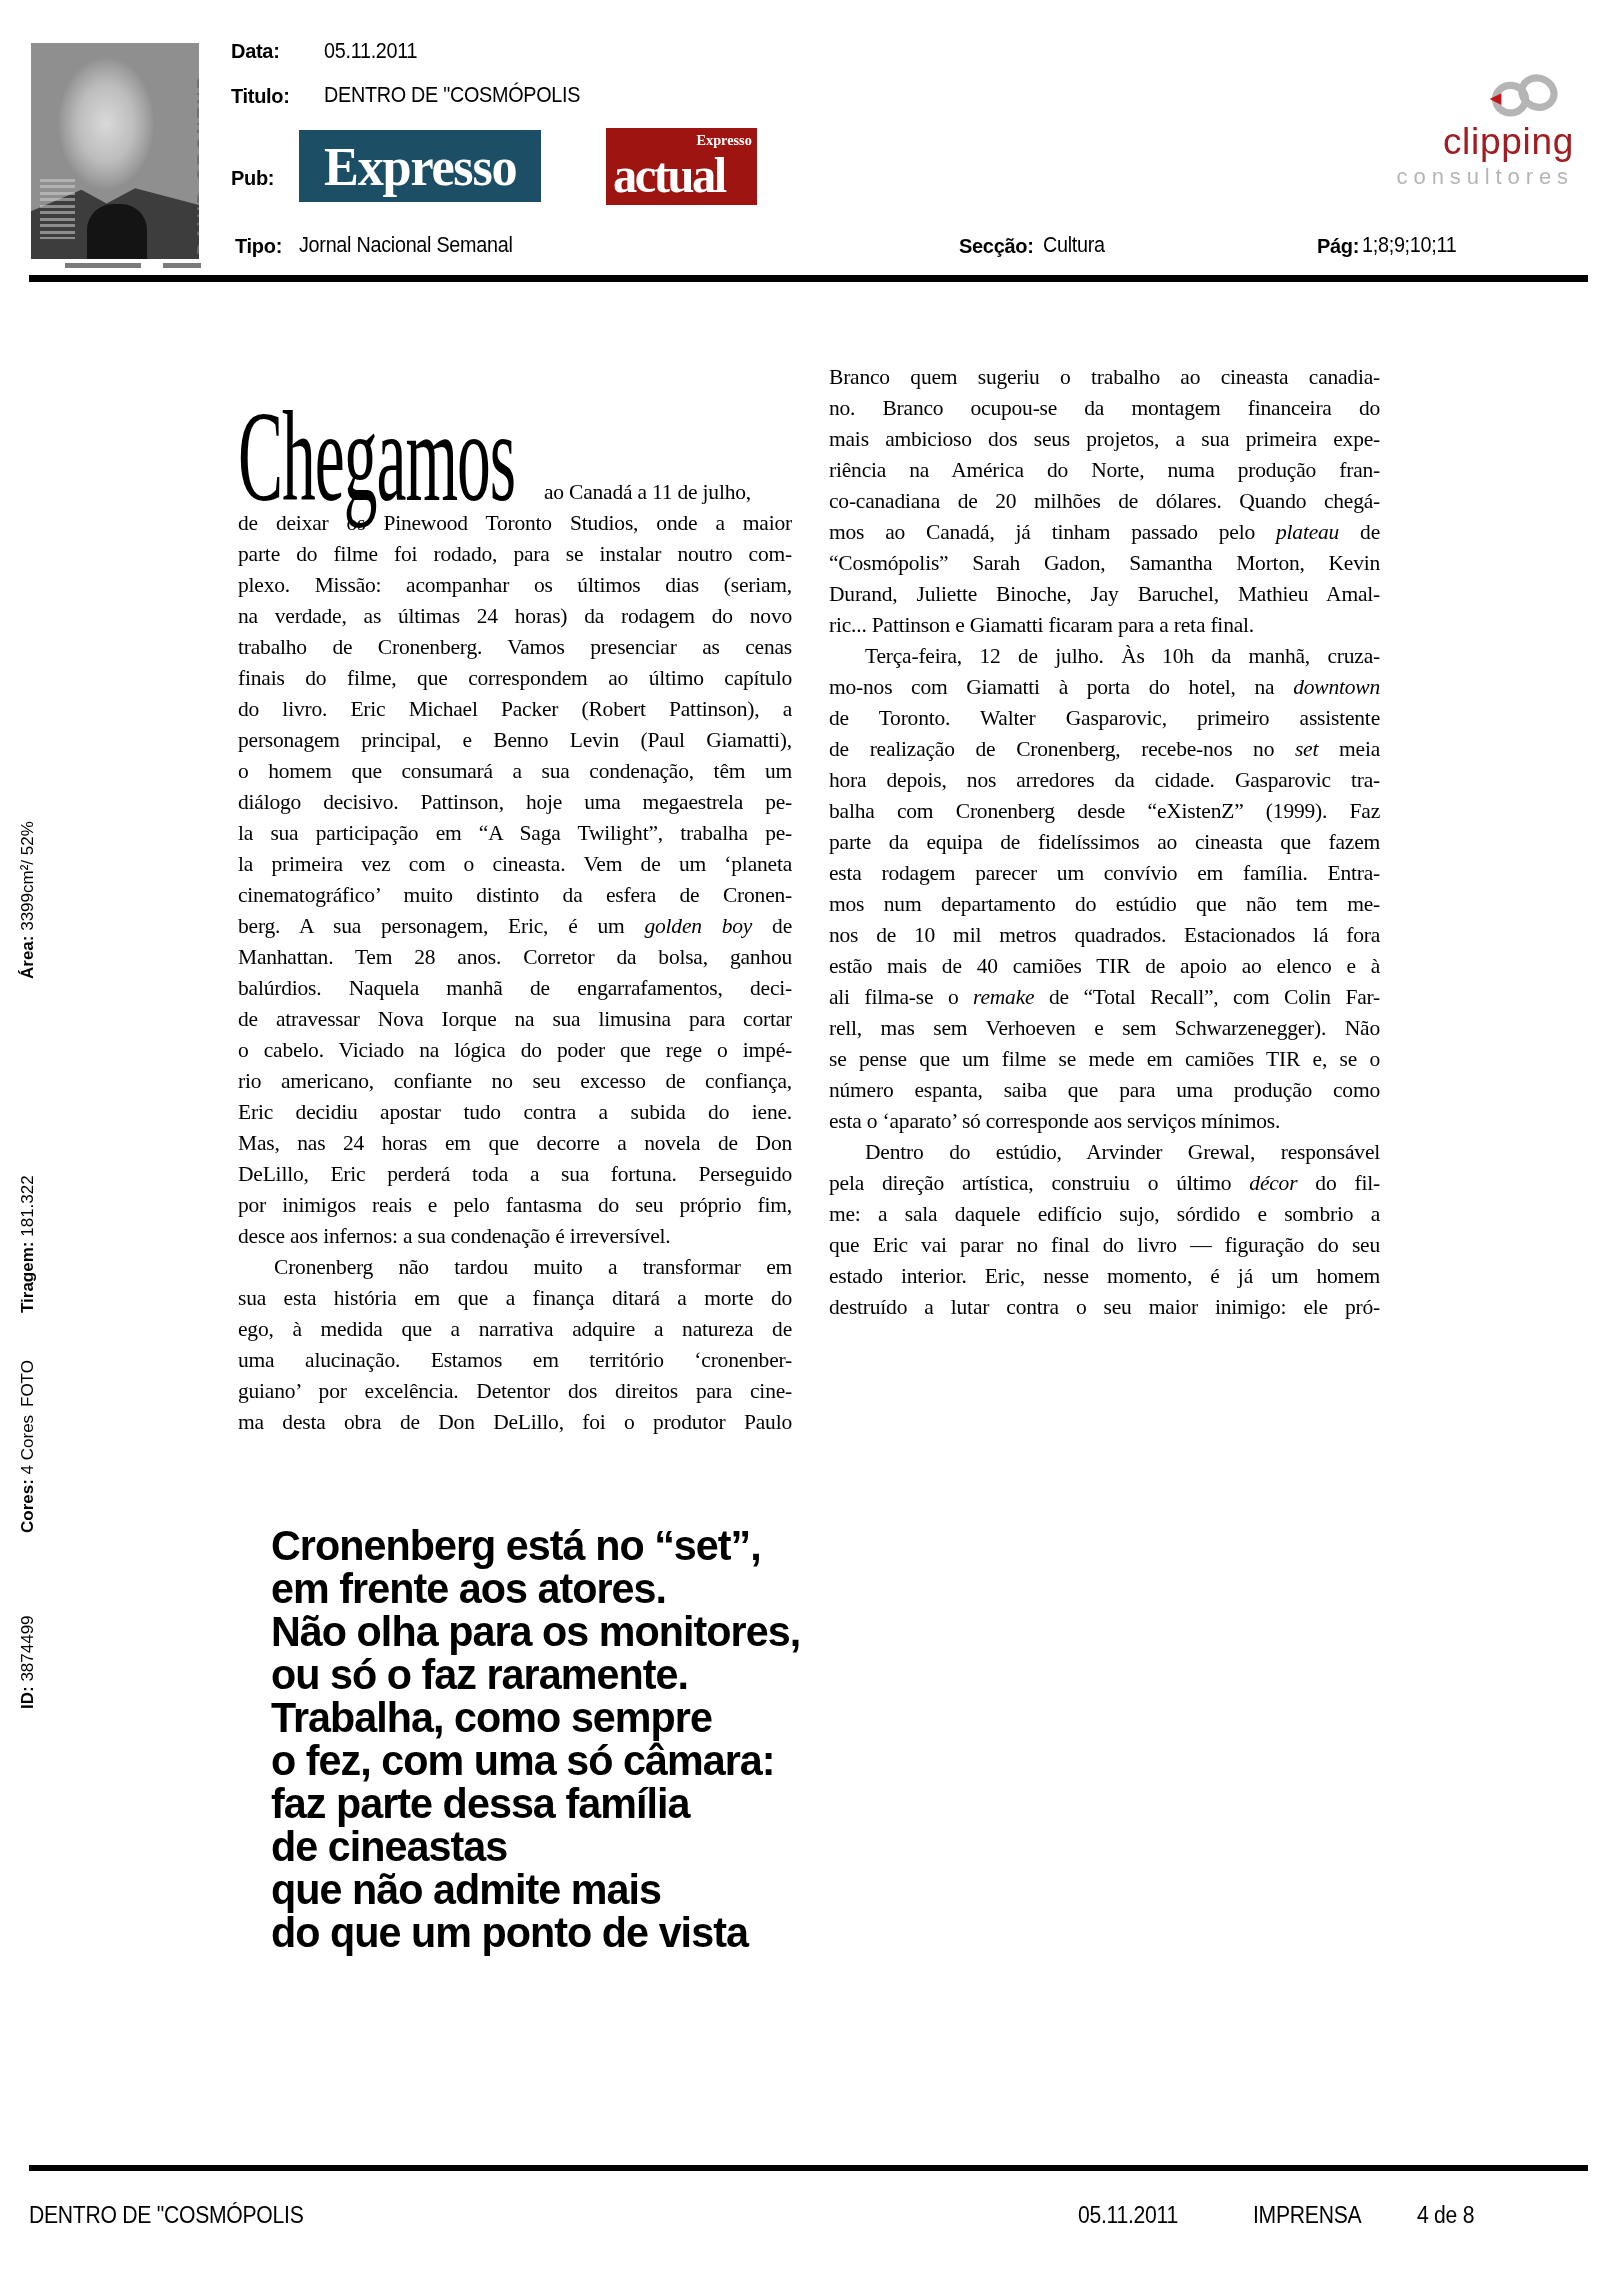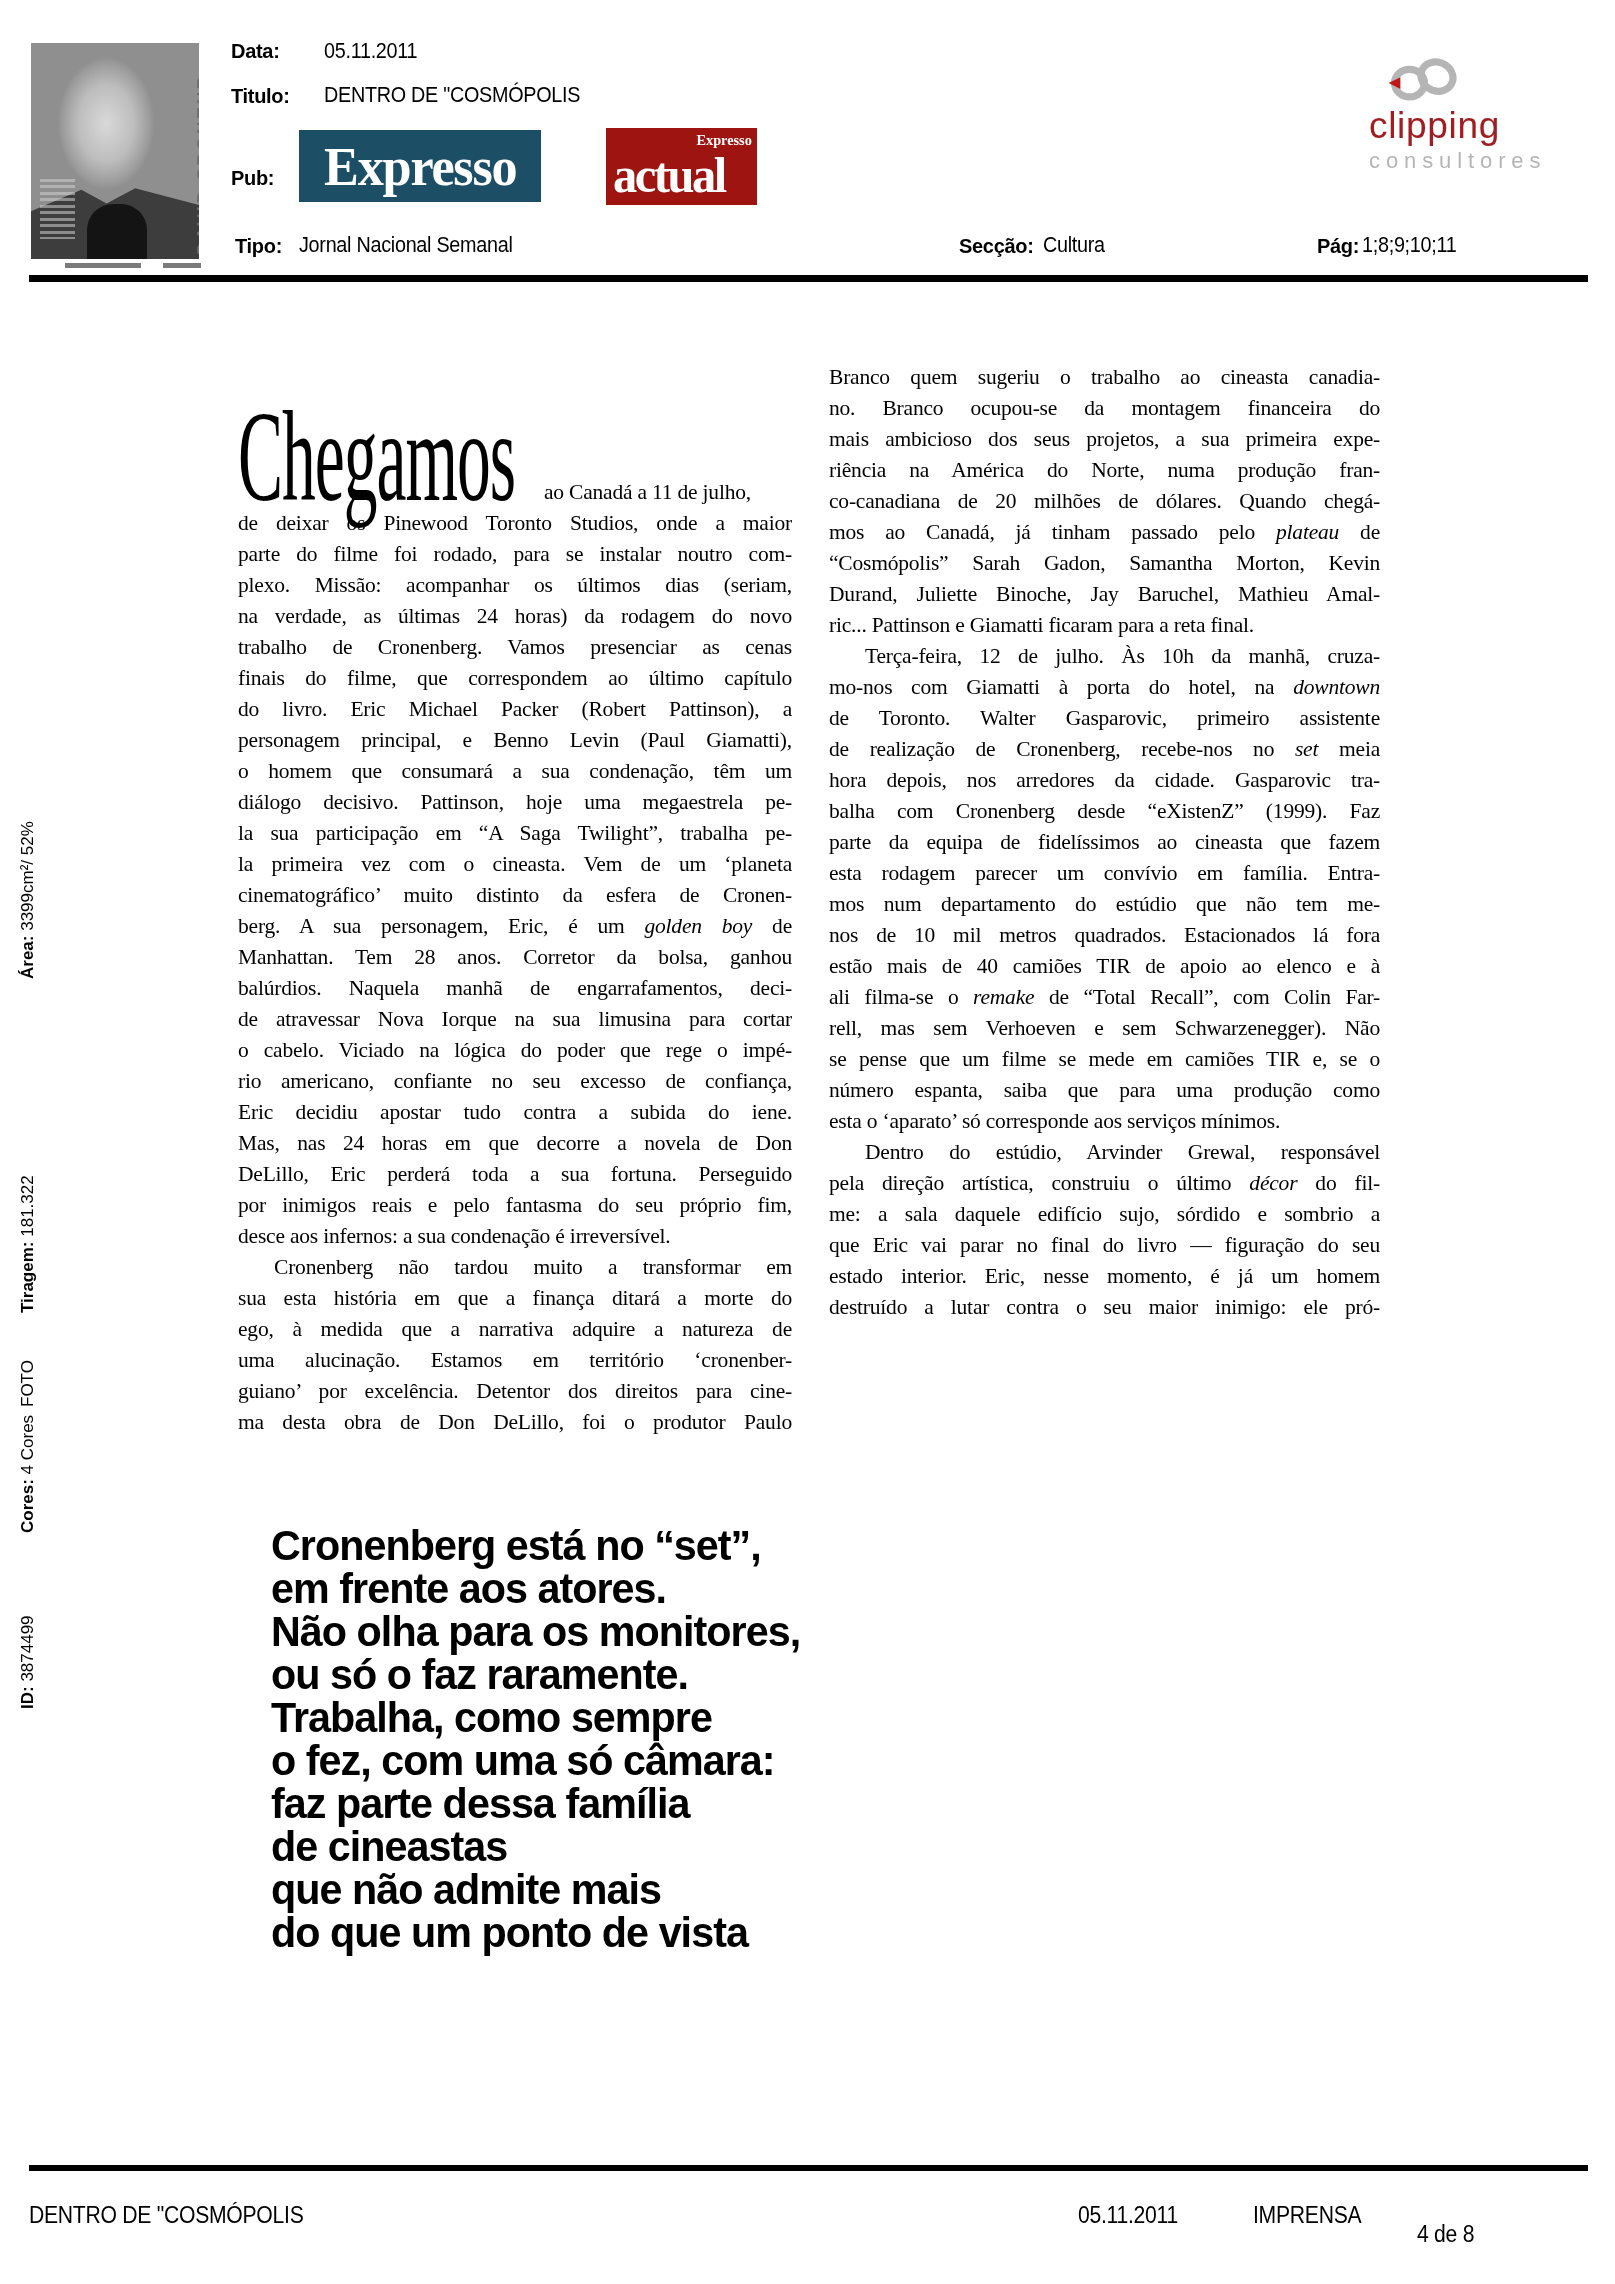--- a/index.html
+++ b/index.html
@@ -30,21 +30,21 @@
   .logo-expresso{left:299px;top:130px;width:242px;height:72px;background:#1c4f66;
       display:flex;align-items:center;justify-content:center;}
   .logo-expresso span{font-family:"Liberation Serif",serif;font-weight:700;font-size:55px;
       color:#fff;letter-spacing:-1.3px;transform:scaleX(0.95);}
   .logo-actual{left:606px;top:128px;width:151px;height:77px;background:#9e1410;}
   .logo-actual .big{position:absolute;left:6.5px;bottom:1.3px;font-family:"Liberation Serif",serif;
       font-weight:700;font-size:51px;color:#fff;letter-spacing:-2.6px;transform:scaleX(0.95);transform-origin:0 100%;}
   .logo-actual .small{position:absolute;right:5.2px;top:3.9px;font-family:"Liberation Serif",serif;
       font-weight:700;font-size:14.3px;color:#fff;letter-spacing:0;}
 
-  .clip-logo{left:1369px;top:57px;width:205px;}
+  .clip-logo{left:1369px;top:73px;width:205px;text-align:right;}
   .clip-logo svg{display:inline-block;margin-right:6.5px;}
   .clip-name{font-size:37px;color:#a11d21;letter-spacing:0.7px;font-weight:400;
       font-family:"Liberation Sans",sans-serif;line-height:37px;margin-top:1.3px;}
   .clip-sub{font-size:22px;color:#b5b5b5;letter-spacing:5.9px;margin-top:3.9px;}
 
   .hr-top{left:29px;top:275px;width:1559px;height:6.5px;background:#000;}
   .hr-bottom{left:29px;top:2165px;width:1559px;height:5.9px;background:#000;}
 
   
   .vtext{position:absolute;left:18px;transform:rotate(-90deg);transform-origin:0 0;
@@ -66,21 +66,21 @@
 
   #quote{left:271px;top:1524px;width:551px;font-family:"Liberation Sans",sans-serif;
       font-weight:700;font-size:43px;line-height:43px;letter-spacing:-1px;}
   .qline{transform:scaleX(0.96);transform-origin:0 0;white-space:nowrap;}
 
   
   .ft{top:2202px;font-size:23px;letter-spacing:-0.3px;}
   .ft-left{left:29px;}
   .ft-date{left:1078px;}
   .ft-src{left:1253px;}
-  .ft-pages{left:1417px;margin-top:19px;}
+  .ft-pages{left:1417px;}
 </style>
 </head>
 <body>
 
 <div class="page">
 
   <div class="abs thumb">
     <div class="thumb-face"></div>
     <div class="thumb-shirt"></div>
     <div class="thumb-tee"></div>

